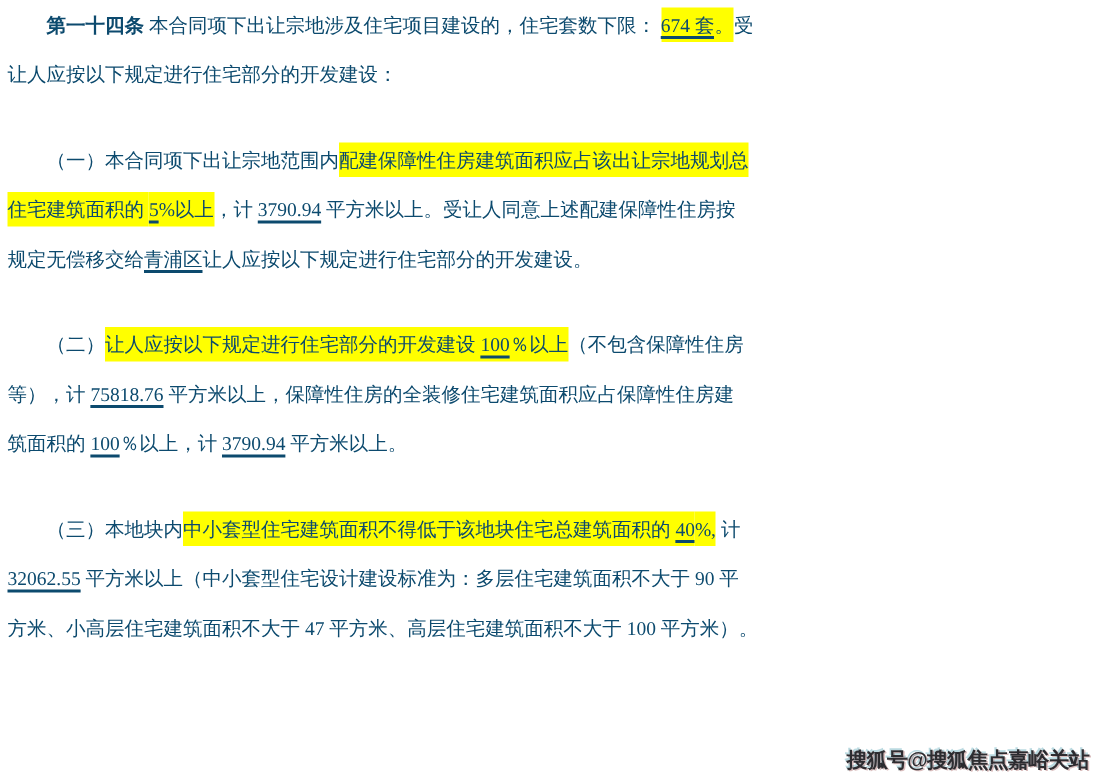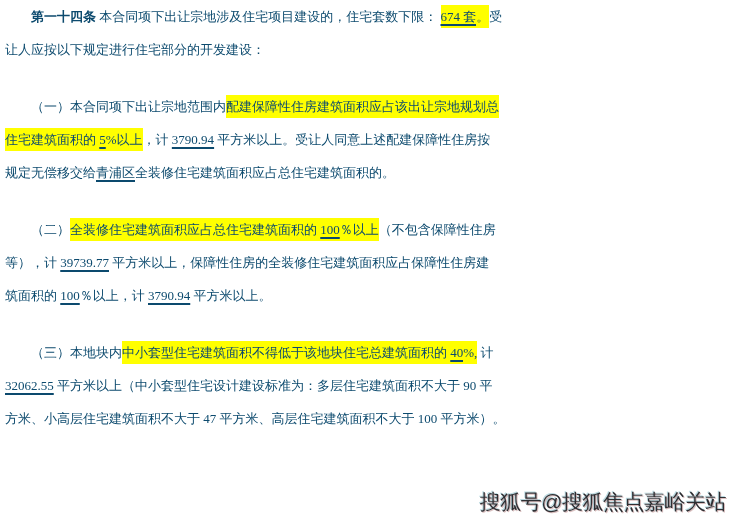--- a/index.html
+++ b/index.html
@@ -23,38 +23,38 @@
   }
   .doc p + p { margin-top: 24px; }
   .b  { font-weight: bold; }
   .hl { background: #ffff00; padding: 4px 0; }
   .u  { text-decoration: underline; text-decoration-thickness: 1.5px; text-underline-offset: 3px; }
   .watermark {
     position: absolute;
     right: 3px;
     bottom: 3px;
     font-family: "Liberation Sans", "DejaVu Sans", sans-serif;
-    font-weight: normal;
-    font-size: 21px;
+    font-weight: bold;
+    font-size: 14px;
     letter-spacing: -0.5px;
     color: rgba(30, 30, 35, 0.92);
     text-shadow: 1px 1px 0 rgba(150, 70, 70, 0.35), -1px -1px 0 rgba(60, 150, 170, 0.35);
     white-space: nowrap;
   }
 </style>
 </head>
 <body>
 
 <div class="doc">
   <p><span class="b">第一十四条</span><span> 本合同项下出让宗地涉及住宅项目建设的，住宅套数下限： </span><span class="hl u">674 套</span><span class="hl">。</span><span>受
 让人应按以下规定进行住宅部分的开发建设：</span></p>
   <p><span>（一）本合同项下出让宗地范围内</span><span class="hl">配建保障性住房建筑面积应占该出让宗地规划总
 住宅建筑面积的 </span><span class="hl u">5</span><span class="hl">%以上</span><span>，计 </span><span class="u">3790.94</span><span> 平方米以上。受让人同意上述配建保障性住房按
-规定无偿移交给</span><span class="u">青浦区</span><span>全装修住宅建筑面积应占总住宅建筑面积的。</span></p>
-  <p><span>（二）</span><span class="hl">全装修住宅建筑面积应占总住宅建筑面积的 </span><span class="hl u">100</span><span class="hl">％以上</span><span>（不包含保障性住房
-等），计 </span><span class="u">39739.77</span><span> 平方米以上，保障性住房的全装修住宅建筑面积应占保障性住房建
+规定无偿移交给</span><span class="u">青浦区</span><span>让人应按以下规定进行住宅部分的开发建设。</span></p>
+  <p><span>（二）</span><span class="hl">让人应按以下规定进行住宅部分的开发建设 </span><span class="hl u">100</span><span class="hl">％以上</span><span>（不包含保障性住房
+等），计 </span><span class="u">75818.76</span><span> 平方米以上，保障性住房的全装修住宅建筑面积应占保障性住房建
 筑面积的 </span><span class="u">100</span><span>％以上，计 </span><span class="u">3790.94</span><span> 平方米以上。</span></p>
   <p><span>（三）本地块内</span><span class="hl">中小套型住宅建筑面积不得低于该地块住宅总建筑面积的 </span><span class="hl u">40</span><span class="hl">%,</span><span> 计
 </span><span class="u">32062.55</span><span> 平方米以上（中小套型住宅设计建设标准为：多层住宅建筑面积不大于 90 平
 方米、小高层住宅建筑面积不大于 47 平方米、高层住宅建筑面积不大于 100 平方米）。</span></p>
 </div>
 
 <div class="watermark">搜狐号@搜狐焦点嘉峪关站</div>
 
 </body></html>

